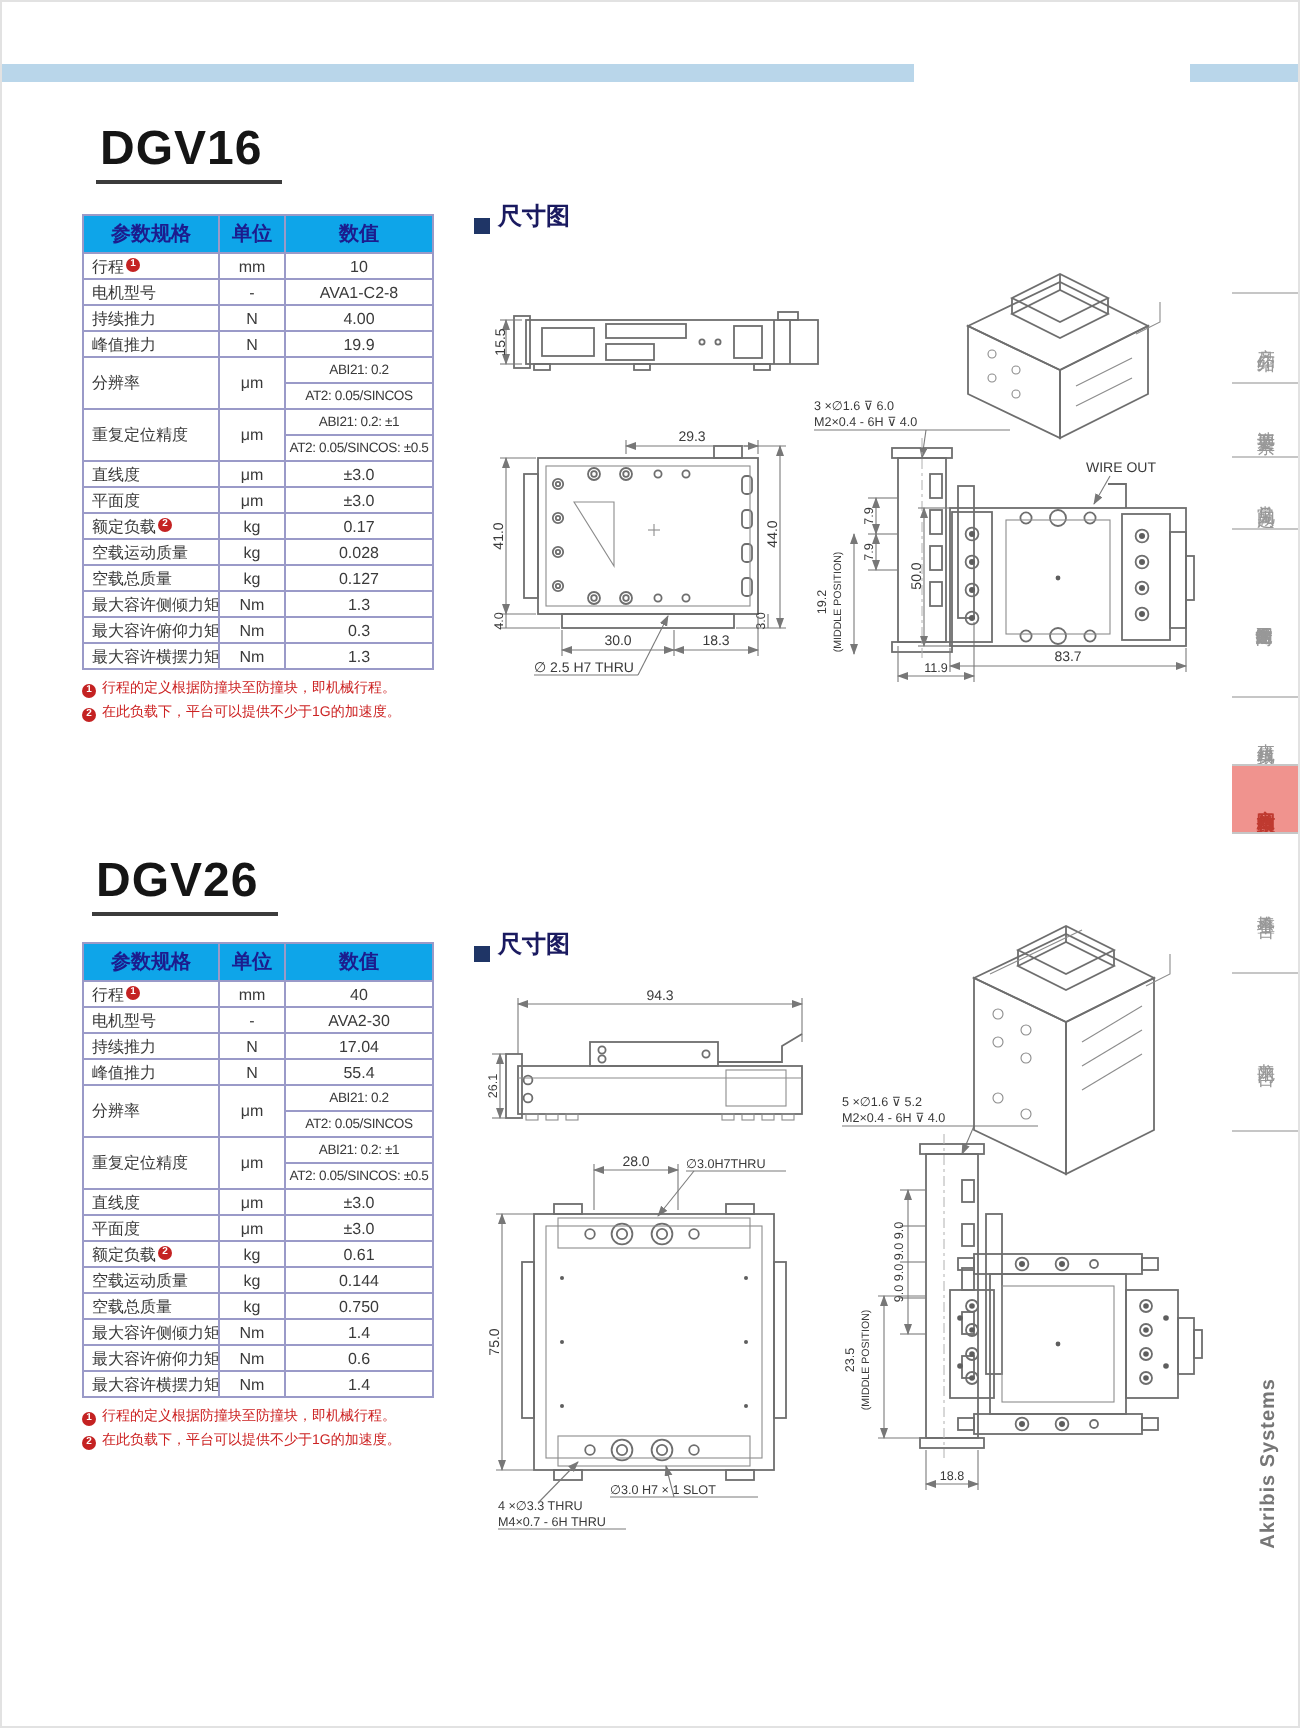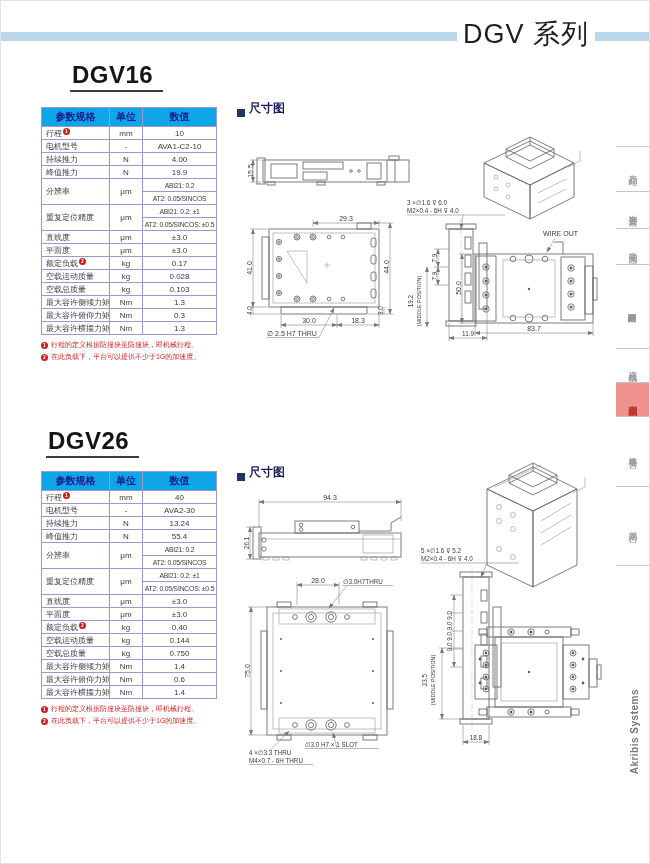--- a/index.html
+++ b/index.html
@@ -47,36 +47,35 @@
       <marker id="ae" markerUnits="userSpaceOnUse" markerWidth="7" markerHeight="5" refX="5" refY="2" orient="auto">
           <path d="M0,0L5.5,2L0,4Z" fill="#777"></path>
         </marker>
       <marker id="as" markerUnits="userSpaceOnUse" markerWidth="7" markerHeight="5" refX="0.5" refY="2" orient="auto">
           <path d="M5.5,0L0,2L5.5,4Z" fill="#777"></path>
         </marker>
     </defs>
   </svg>
 
   <div class="bar" style="left:0;top:31px;width:456px"></div>
-  <div class="header-title" style="left:462px;top:15px">DGV 系列</div>
   <div class="bar" style="left:594px;top:31px;width:56px"></div>
 
   <nav class="sidebar">
     <div class="vtab" style="height:45px">产品介绍</div>
     <div class="vtab" style="height:37px">选型要素</div>
     <div class="vtab" style="height:36px">常见问题</div>
     <div class="vtab long" style="height:84px">龙门平台的运动控制介绍</div>
     <div class="vtab" style="height:34px">直线模组</div>
     <div class="vtab active" style="height:34px">音圈模组</div>
     <div class="vtab" style="height:70px">堆叠平台</div>
     <div class="vtab" style="height:80px">龙门平台</div>
   </nav>
   <div class="brand">Akribis Systems</div>
 
-  <div class="model-title" style="left:69px;top:60px">DGV16</div>
+  <div class="model-title" style="left:47px;top:60px">DGV16</div>
 
   <table class="spec" style="left:40px;top:106px">
     <colgroup>
         <col style="width:68px">
         <col style="width:33px">
         <col style="width:74px">
       </colgroup>
     <thead>
         <tr>
       <th>参数规格</th>
@@ -86,21 +85,21 @@
       </thead>
     <tbody>
       <tr>
           <td class="p"><span>行程</span><span class="mk">1</span></td>
           <td class="u">mm</td>
           <td class="v">10</td>
         </tr>
       <tr>
           <td class="p">电机型号</td>
           <td class="u">-</td>
-          <td class="v">AVA1-C2-10</td>
+          <td class="v">AVA1-C2-8</td>
         </tr>
       <tr>
           <td class="p">持续推力</td>
           <td class="u">N</td>
           <td class="v">4.00</td>
         </tr>
       <tr>
           <td class="p">峰值推力</td>
           <td class="u">N</td>
           <td class="v">19.9</td>
@@ -137,21 +136,21 @@
           <td class="v">0.17</td>
         </tr>
       <tr>
           <td class="p">空载运动质量</td>
           <td class="u">kg</td>
           <td class="v">0.028</td>
         </tr>
       <tr>
           <td class="p">空载总质量</td>
           <td class="u">kg</td>
-          <td class="v">0.103</td>
+          <td class="v">0.127</td>
         </tr>
       <tr>
           <td class="p">最大容许侧倾力矩</td>
           <td class="u">Nm</td>
           <td class="v">1.3</td>
         </tr>
       <tr>
           <td class="p">最大容许俯仰力矩</td>
           <td class="u">Nm</td>
           <td class="v">0.3</td>
@@ -394,21 +393,21 @@
           <td class="v">40</td>
         </tr>
       <tr>
           <td class="p">电机型号</td>
           <td class="u">-</td>
           <td class="v">AVA2-30</td>
         </tr>
       <tr>
           <td class="p">持续推力</td>
           <td class="u">N</td>
-          <td class="v">13.24</td>
+          <td class="v">17.04</td>
         </tr>
       <tr>
           <td class="p">峰值推力</td>
           <td class="u">N</td>
           <td class="v">55.4</td>
         </tr>
       <tr>
           <td class="p" rowspan="2">分辨率</td>
           <td class="u" rowspan="2">μm</td>
           <td class="v sm">ABI21: 0.2</td>
@@ -430,21 +429,21 @@
           <td class="v">±3.0</td>
         </tr>
       <tr>
           <td class="p">平面度</td>
           <td class="u">μm</td>
           <td class="v">±3.0</td>
         </tr>
       <tr>
           <td class="p"><span>额定负载</span><span class="mk">2</span></td>
           <td class="u">kg</td>
-          <td class="v">0.40</td>
+          <td class="v">0.61</td>
         </tr>
       <tr>
           <td class="p">空载运动质量</td>
           <td class="u">kg</td>
           <td class="v">0.144</td>
         </tr>
       <tr>
           <td class="p">空载总质量</td>
           <td class="u">kg</td>
           <td class="v">0.750</td>

